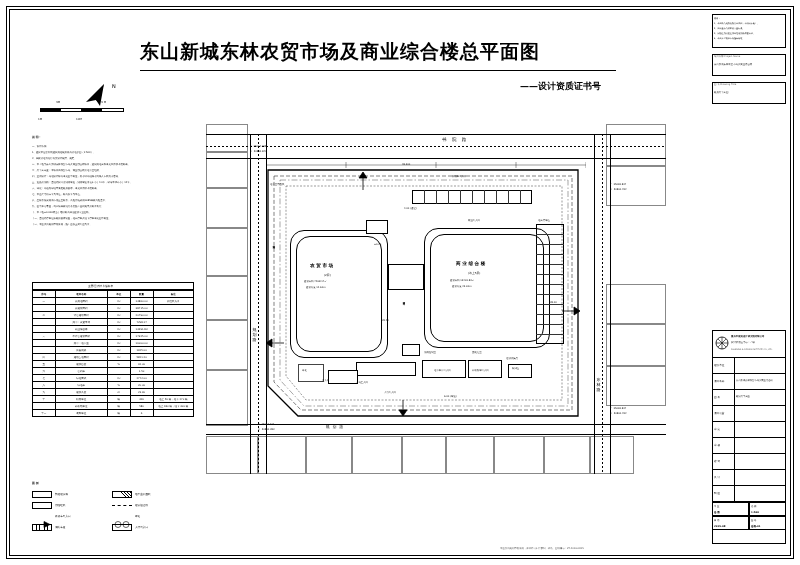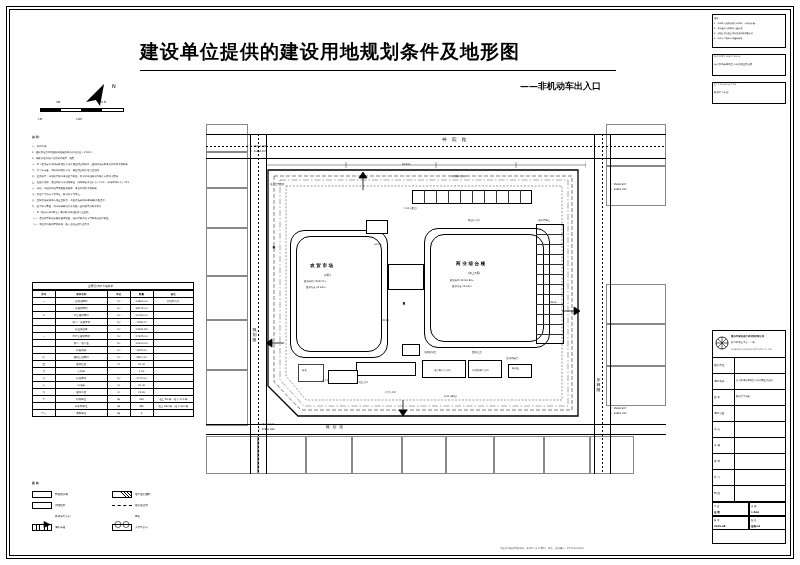--- a/index.html
+++ b/index.html
@@ -27,23 +27,23 @@
   .rnd{border-radius:14px;}
 </style>
 </head>
 <body>
 
 <div id="sheet">
 
   <div class="bx" style="left:6px;top:6px;width:788px;height:553px;"></div>
   <div class="bx" style="left:9px;top:9px;width:782px;height:547px;border-width:0.5px;"></div>
 
-  <div class="t title" style="left:140px;top:42px;font-size:19px;letter-spacing:1px;">建设单位提供的建设用地规划条件及地形图</div>
+  <div class="t title" style="left:140px;top:42px;font-size:19px;letter-spacing:1px;">东山新城东林农贸市场及商业综合楼总平面图</div>
   <div class="ln" style="left:140px;top:70px;width:476px;height:1.4px;"></div>
-  <div class="t" style="left:520px;top:82px;font-size:9px;font-weight:bold;">——非机动车出入口</div>
+  <div class="t" style="left:520px;top:82px;font-size:9px;font-weight:bold;">——设计资质证书号</div>
 
   <svg class="abs" style="left:78px;top:82px;width:36px;height:26px;">
     <path d="M26 2 L8 20 L18 18 L22 24 Z" fill="#000"></path>
     <path d="M26 2 L20 20 L18 18 Z" fill="#000"></path>
   </svg>
   <div class="t sm" style="left:112px;top:84px;font-size:5px;">N</div>
 
   <div class="abs" style="left:40px;top:108px;width:84px;height:8px;">
     <div class="ln" style="left:0;top:0;width:84px;height:4px;background:#fff;border:0.6px solid #000;box-sizing:border-box;"></div>
     <div class="ln" style="left:0.6px;top:0.6px;width:20px;height:3px;"></div>

